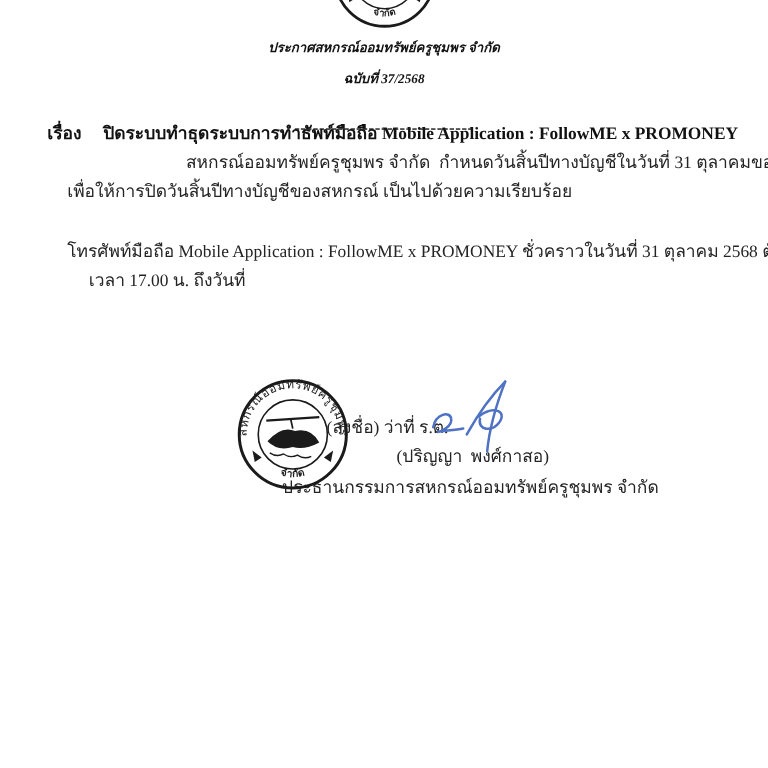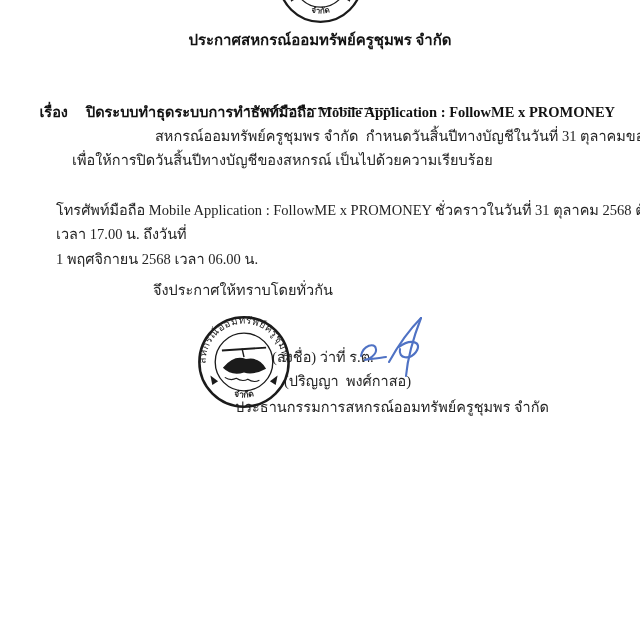--- a/index.html
+++ b/index.html
@@ -3,21 +3,21 @@
 <meta charset="utf-8">
 <style>
   html,body{margin:0;padding:0;background:#ffffff;}
   .page{
     position:relative;width:640px;height:640px;background:#ffffff;overflow:hidden;
     font-family:"Liberation Serif","DejaVu Serif",serif;color:#1e1e1e;
   }
   .line{position:absolute;white-space:pre;font-size:14.5px;line-height:20px;color:#242424;}
   .center{left:0;right:0;text-align:center;}
   .bold{font-weight:bold;color:#121212;}
-  .title{font-size:15px;}
+  .title{font-size:11px;font-style:italic;}
   .subject-label{margin-right:18px;}
   .divider{font-weight:bold;letter-spacing:0.5px;font-size:14px;color:#161616;}
   .seal{position:absolute;}
   .seal svg{width:100%;height:100%;}
   .seal-top{left:276px;top:-64px;width:89px;height:89px;}
   .seal-bottom{left:196px;top:314px;width:96px;height:96px;z-index:3;}
   .sig{position:absolute;left:355px;top:315px;width:112px;height:64px;z-index:2;}
   .sign-label{z-index:1;}
 </style>
 </head>
@@ -44,35 +44,34 @@
       <g>
         <line x1="27" y1="38" x2="73" y2="35" stroke="#1b1b1b" stroke-width="2"></line>
         <line x1="48" y1="36" x2="50" y2="45" stroke="#1b1b1b" stroke-width="1.5"></line>
         <path d="M28,56 Q40,42 52,47 Q66,44 73,57 Q60,64 50,61 Q37,65 28,56 Z" fill="#1b1b1b"></path>
         <path d="M30,66 q6,4 12,1 q6,4 12,1 q6,4 12,1" fill="none" stroke="#1b1b1b" stroke-width="1.2"></path>
       </g>
     </svg>
   </div>
 
   <div class="line center bold title" style="top:30px">ประกาศสหกรณ์ออมทรัพย์ครูชุมพร จำกัด</div>
+  <div class="line center bold title" style="top:56px">ฉบับที่ 37/2568</div>
 
   <div class="line center bold" style="top:82px">
     <span class="subject-label">เรื่อง</span><span>ปิดระบบทำธุดระบบการทำธัพท์มือถือ Mobile Application : FollowME x PROMONEY</span>
   </div>
 
   <div class="line center divider" style="top:98px">-----------------------------</div>
 
   <div class="line" style="top:126px;left:155px">สหกรณ์ออมทรัพย์ครูชุมพร จำกัด  กำหนดวันสิ้นปีทางบัญชีในวันที่ 31 ตุลาคมของทุกปี ดังนั้น</div>
-  <div class="line" style="top:150px;left:72px">เพื่อให้การปิดวันสิ้นปีทางบัญชีของสหกรณ์ เป็นไปด้วยความเรียบร้อย</div>
+  <div class="line" style="top:150px;left:56px">เพื่อให้การปิดวันสิ้นปีทางบัญชีของสหกรณ์ เป็นไปด้วยความเรียบร้อย</div>
 
   <div class="line" style="top:200px;left:56px">โทรศัพท์มือถือ Mobile Application : FollowME x PROMONEY ชั่วคราวในวันที่ 31 ตุลาคม 2568 ตั้งแต่</div>
-  <div class="line" style="top:224px;left:56px">เวลา 17.00 น. ถึงวันที่</div>
-  <div class="line" style="top:249px;left:56px">1 พฤศจิกายน 2568 เวลา 06.00 น.</div>
+  <div class="line" style="top:224px;left:74px">เวลา 17.00 น. ถึงวันที่</div>
 
-  <div class="line" style="top:280px;left:153px">จึงประกาศให้ทราบโดยทั่วกัน</div>
 
   <div class="line sign-label" style="top:347px;left:272px">(ลงชื่อ) ว่าที่ ร.ต.</div>
 
   <svg class="sig" viewBox="0 0 112 62">
     <g fill="none" stroke="#4f72c4" stroke-width="2.1" stroke-linecap="round">
       <path d="M6,40 C8,29 20,26 21,33 C22,39 13,44 9,44 C16,43 25,42 31,41"></path>
       <path d="M34,46 C44,28 56,12 66,2"></path>
       <path d="M66,2 C59,20 53,38 51,60"></path>
       <path d="M44,31 C56,22 68,26 61,36 C55,44 43,43 45,33"></path>
     </g>
@@ -96,16 +95,16 @@
       <polygon points="85,64 77,70 83,74" fill="#1b1b1b"></polygon>
       <g>
         <line x1="27" y1="38" x2="73" y2="35" stroke="#1b1b1b" stroke-width="2"></line>
         <line x1="48" y1="36" x2="50" y2="45" stroke="#1b1b1b" stroke-width="1.5"></line>
         <path d="M28,56 Q40,42 52,47 Q66,44 73,57 Q60,64 50,61 Q37,65 28,56 Z" fill="#1b1b1b"></path>
         <path d="M30,66 q6,4 12,1 q6,4 12,1 q6,4 12,1" fill="none" stroke="#1b1b1b" stroke-width="1.2"></path>
       </g>
     </svg>
   </div>
 
-  <div class="line" style="top:371px;left:284px;width:220px;text-align:left">(ปริญญา  พงศ์กาสอ)</div>
+  <div class="line" style="top:371px;left:284px;width:220px;text-align:center">(ปริญญา  พงศ์กาสอ)</div>
   <div class="line" style="top:397px;left:232px;width:320px;text-align:center">ประธานกรรมการสหกรณ์ออมทรัพย์ครูชุมพร จำกัด</div>
 
 </div>
 
 </body></html>

